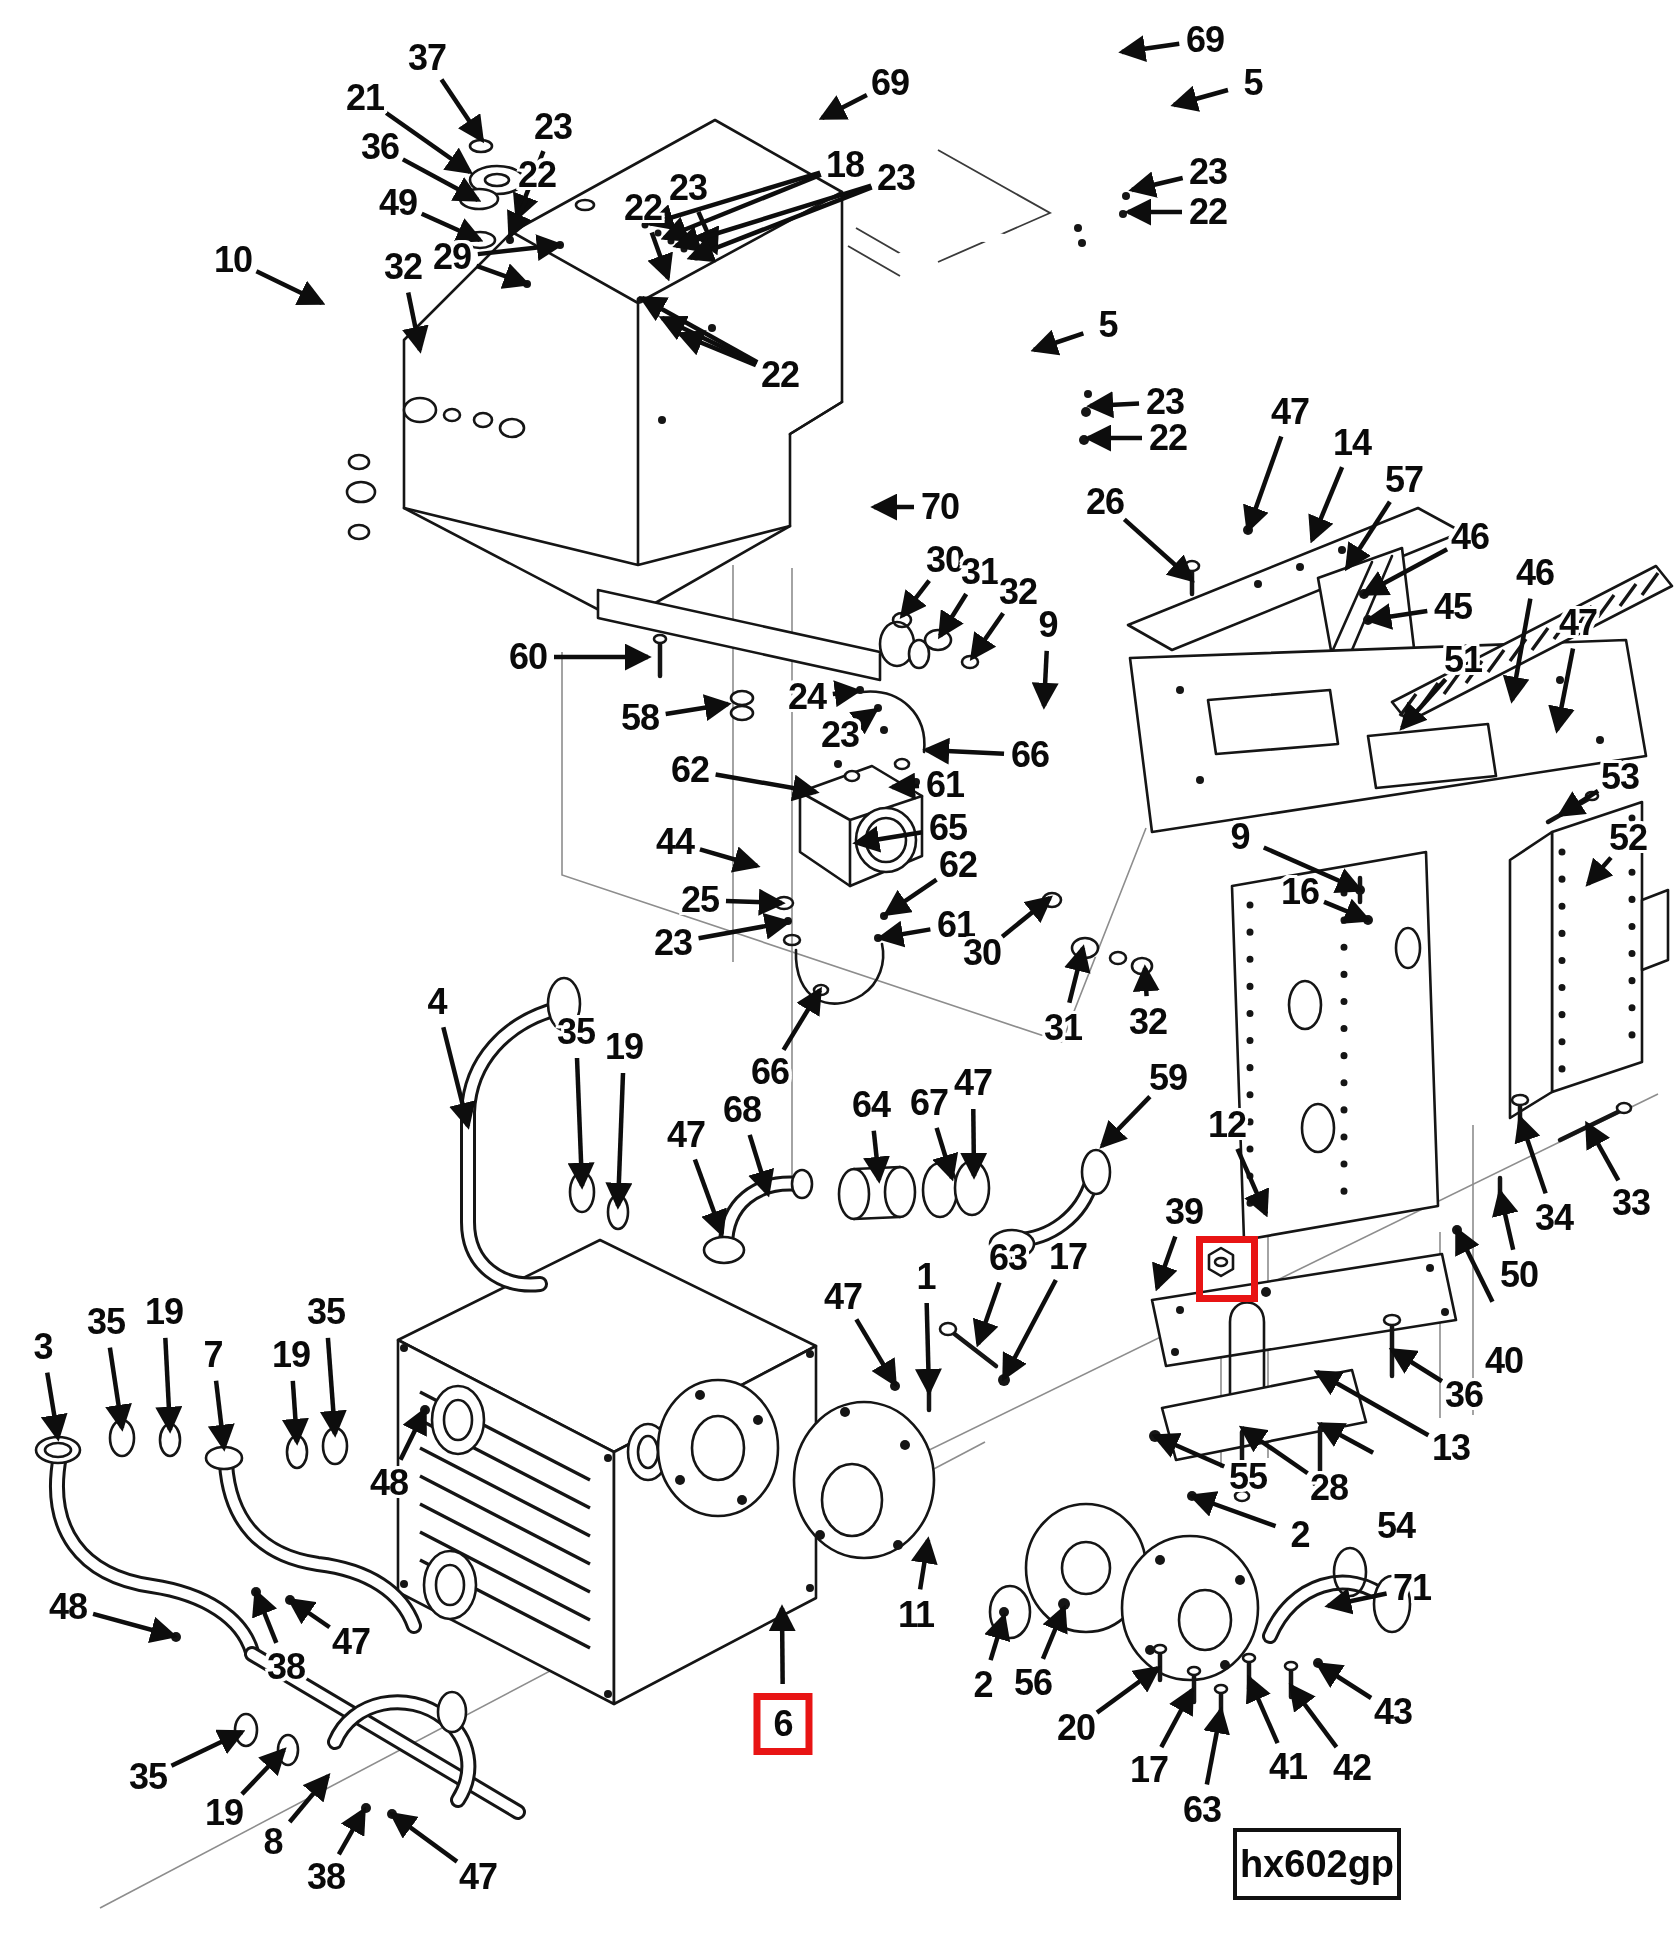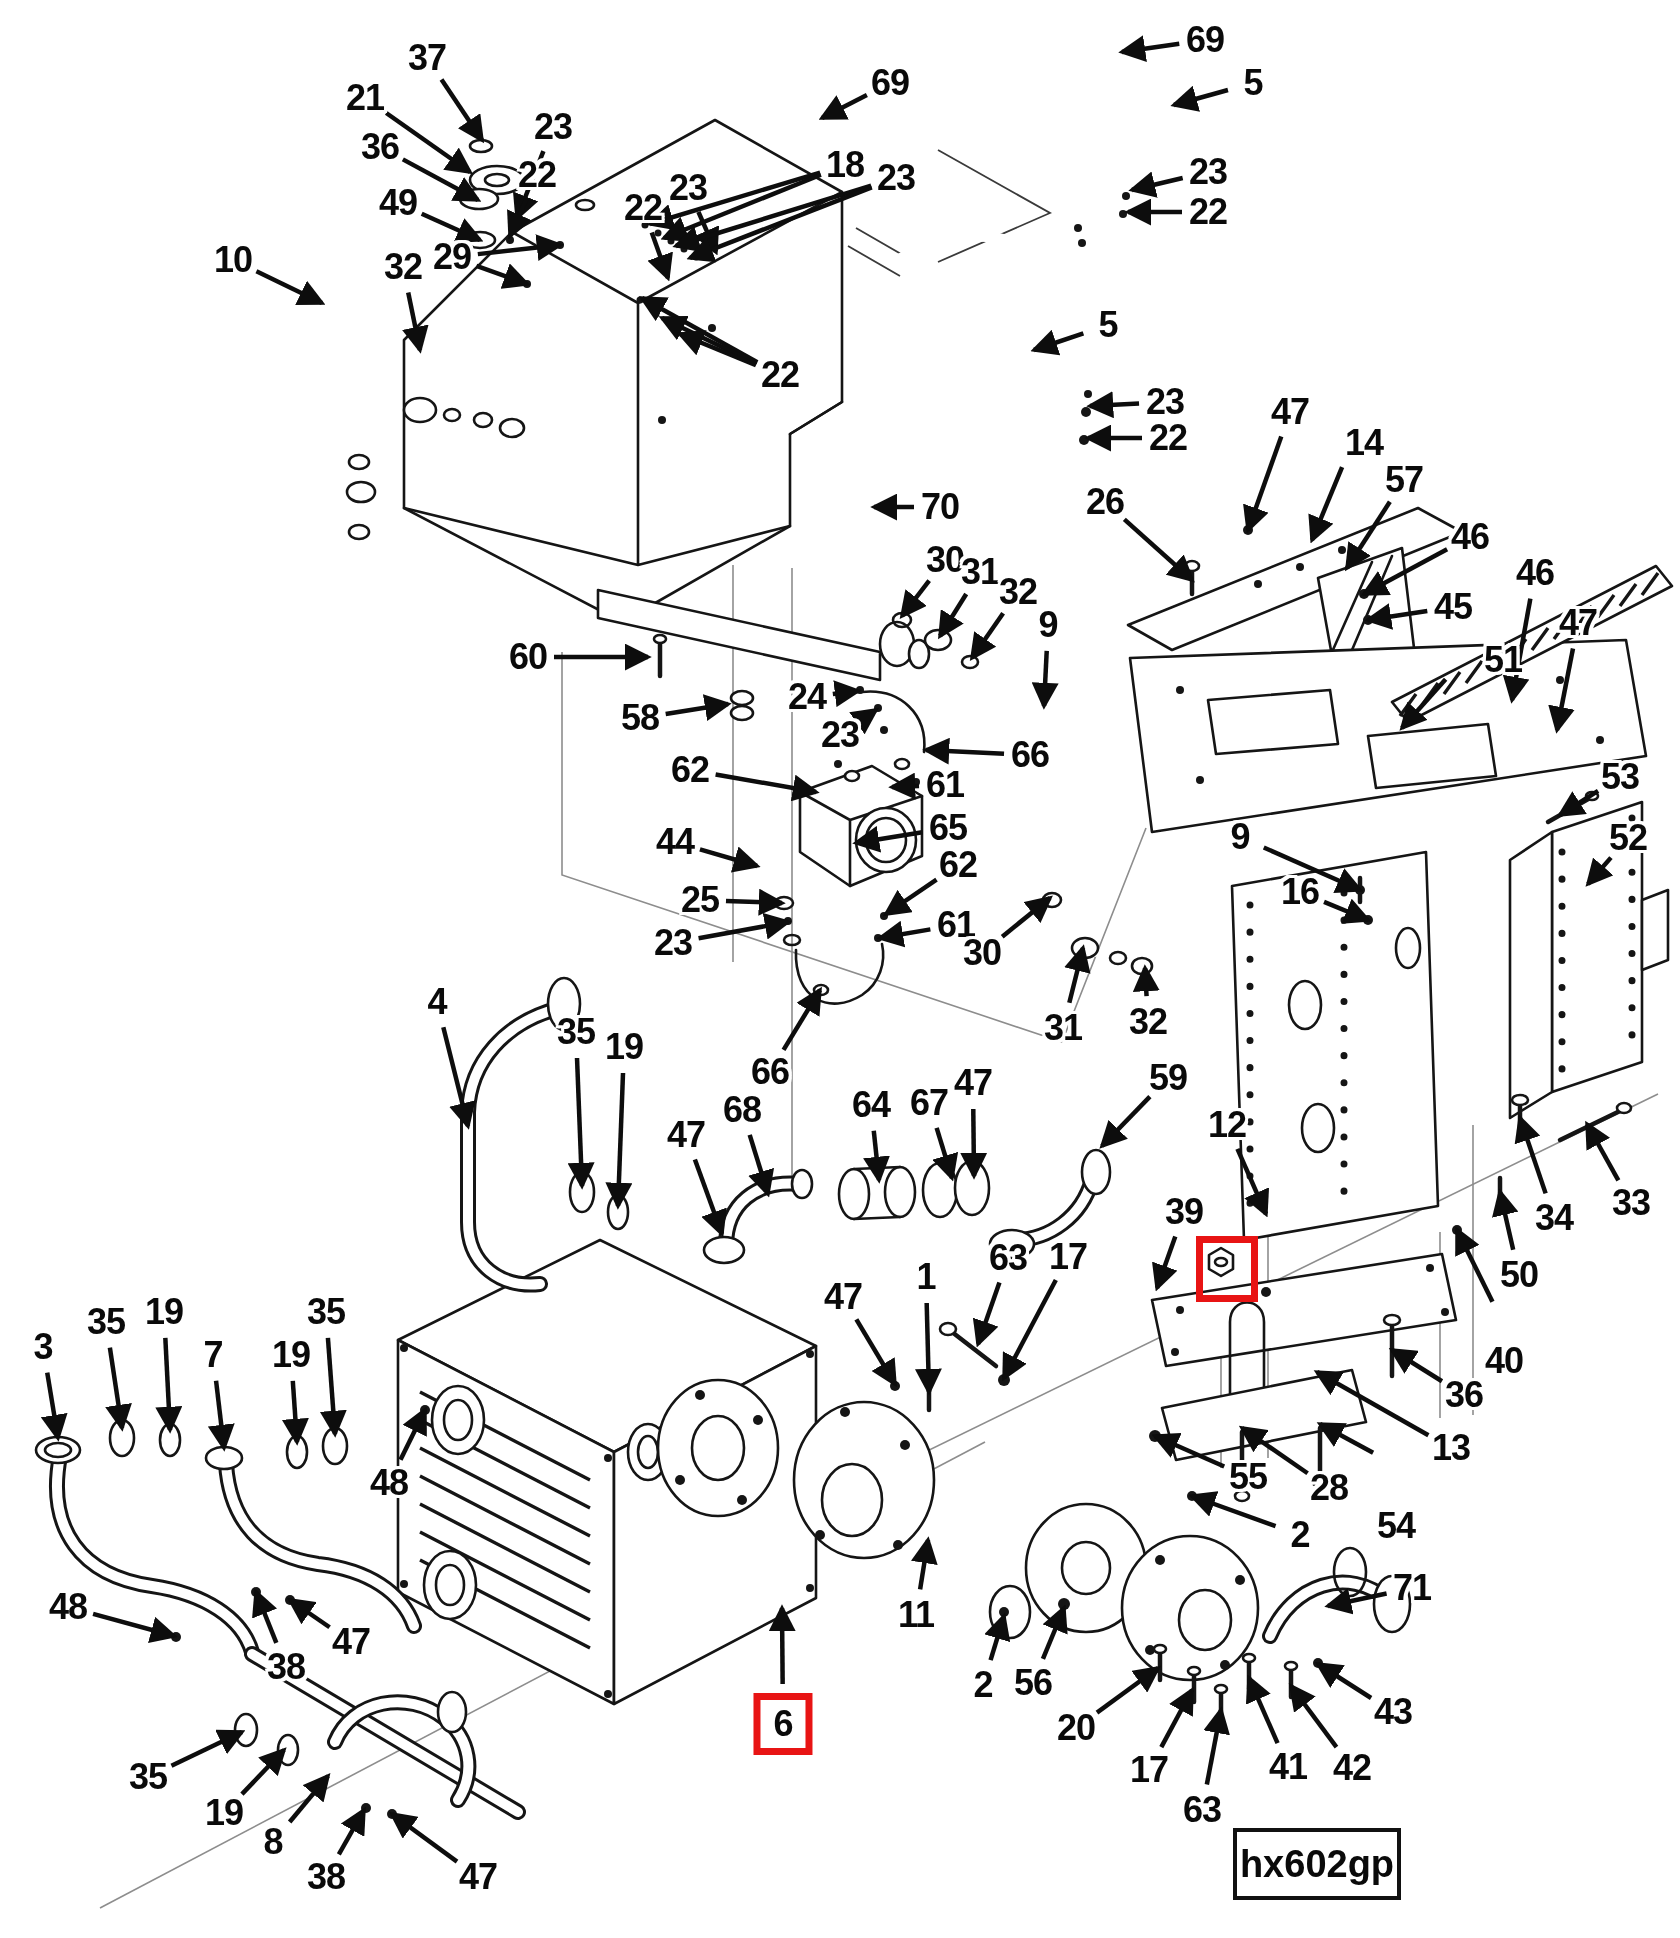--- a/index.html
+++ b/index.html
@@ -466,26 +466,26 @@
       <div class="callout" style="left: 1205px; top: 40px;">69</div>
       <div class="callout" style="left: 1253px; top: 83px;">5</div>
       <div class="callout" style="left: 1208px; top: 172px;">23</div>
       <div class="callout" style="left: 1208px; top: 212px;">22</div>
       <div class="callout" style="left: 1108px; top: 325px;">5</div>
       <div class="callout" style="left: 780px; top: 375px;">22</div>
       <div class="callout" style="left: 1165px; top: 402px;">23</div>
       <div class="callout" style="left: 1168px; top: 438px;">22</div>
       <div class="callout" style="left: 1105px; top: 502px;">26</div>
       <div class="callout" style="left: 1290px; top: 412px;">47</div>
-      <div class="callout" style="left: 1352px; top: 443px; margin-left: 12px;">14</div>
+      <div class="callout" style="left: 1352px; top: 443px;">14</div>
       <div class="callout" style="left: 1404px; top: 480px;">57</div>
       <div class="callout" style="left: 1470px; top: 537px;">46</div>
       <div class="callout" style="left: 1535px; top: 573px;">46</div>
       <div class="callout" style="left: 1453px; top: 607px;">45</div>
-      <div class="callout" style="left: 1463px; top: 660px; margin-left: 40px;">51</div>
+      <div class="callout" style="left: 1463px; top: 660px;">51</div>
       <div class="callout" style="left: 1578px; top: 623px;">47</div>
       <div class="callout" style="left: 1620px; top: 777px;">53</div>
       <div class="callout" style="left: 1628px; top: 838px;">52</div>
       <div class="callout" style="left: 1240px; top: 837px;">9</div>
       <div class="callout" style="left: 1300px; top: 892px;">16</div>
       <div class="callout" style="left: 940px; top: 507px;">70</div>
       <div class="callout" style="left: 945px; top: 560px;">30</div>
       <div class="callout" style="left: 980px; top: 572px;">31</div>
       <div class="callout" style="left: 1018px; top: 592px;">32</div>
       <div class="callout" style="left: 1048px; top: 625px;">9</div>

